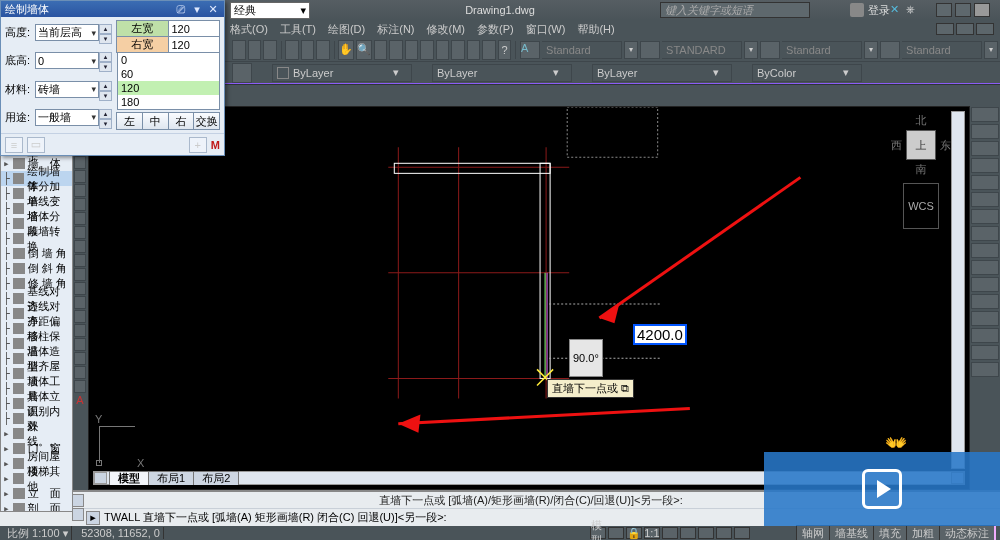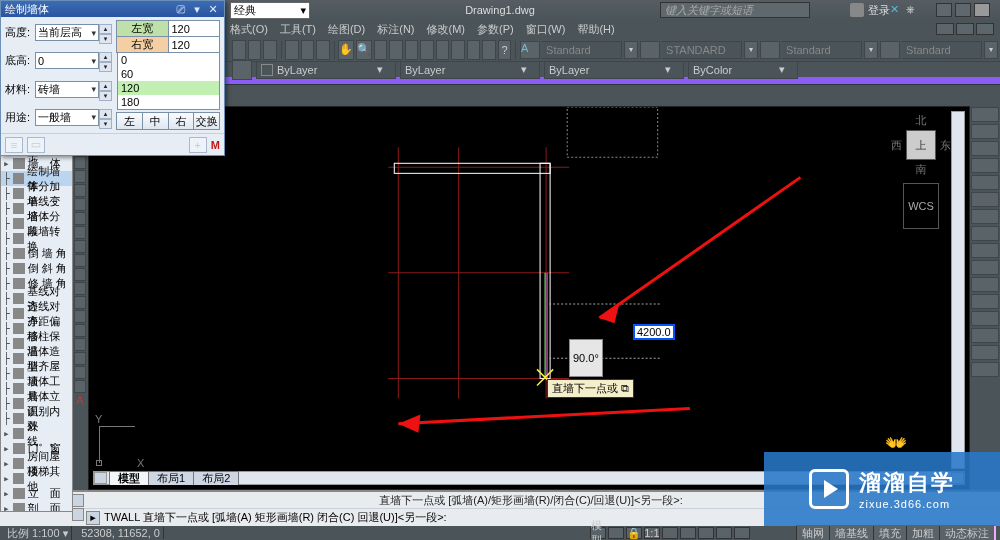--- a/index.html
+++ b/index.html
@@ -27,21 +27,21 @@
 
 .toolband { background:#4a5459; border-bottom:1px solid #2e3438; }
 .toolrow { height: 24px; display:flex; align-items:center; padding: 0 2px; gap:2px; border-bottom:1px solid #3e464b;}
 .toolrow.r2{ padding-left:232px;}
 .toolbtn { width:20px; height:20px; background:#5a6368; border:1px solid #3e464b; display:inline-flex; align-items:center; justify-content:center; }
 .toolsep{ width:1px; height:18px; background:#3e464b; margin:0 2px;}
 .textstyle-combo{ display:flex; align-items:center; gap:2px; background:#4a5459;}
 .textstyle-combo .swatch{width:20px;height:18px; background:#5a6368; border:1px solid #3e464b;}
 .textstyle-combo .val{ width:80px; height:18px; background:#4a5459; color:#888; padding:0 4px; display:flex; align-items:center; border:1px solid #3e464b; border-left:none;}
 .textstyle-combo .dd{width:14px;height:18px;background:#5a6368;border:1px solid #3e464b;display:flex;align-items:center;justify-content:center;color:#ccc;font-size:8px;}
-.layerbar{ height:22px; display:flex; align-items:center; gap:4px; padding-left:232px; border-bottom:7px solid #8b5cf6;}
+.layerbar{ height:22px; display:flex; align-items:center; gap:20px; padding-left:232px; border-bottom:1px solid #8b5cf6;}
 .layercombo{ width:140px; height:18px; background:#4a5459; border:1px solid #3e464b; color:#ccc; padding:0 4px; display:flex; align-items:center; justify-content:space-between;}
 .layercombo .sw{width:12px;height:12px;border:1px solid #888;}
 .smalldrop{width:14px;color:#ccc;}
 
 
 .wallpalette { position:absolute; left:0; top:0; width:225px; background:#e6edf5; border:1px solid #6b8fb7; z-index:30; box-shadow:2px 2px 4px rgba(0,0,0,.4);}
 .wp-title{ height:16px; background:linear-gradient(#3b6db3,#2a54a1); color:#fff; display:flex; align-items:center; padding:0 4px; justify-content:space-between;}
 .wp-title .ctrls{display:flex;gap:2px;}
 .wp-title .ctrls i{width:14px;height:12px;display:inline-block;color:#dfe9ff;text-align:center;font-style:normal;}
 .wp-body{ padding:3px 4px; display:flex; gap:4px;}
@@ -97,21 +97,21 @@
 
 .grid line{ stroke:#8b1a1a; stroke-width:1;}
 .wallrect{ stroke:#fff; stroke-width:1; fill:none;}
 .greenln{ stroke:#7cff7c; stroke-width:1;}
 .magln{ stroke:#d070ff; stroke-width:1;}
 .dotbox{ stroke:#888; stroke-dasharray:2 2; fill:none;}
 .cursorX{ stroke:#ffec3a; stroke-width:1.5;}
 .arrow{ stroke:#e11; stroke-width:3;}
 .arrowhead{ fill:#e11;}
 .tooltip{ position:absolute; background:#f5eecb; border:1px solid #333; padding:1px 4px; color:#000; font-size:11px;}
-.dyninput{ position:absolute; background:#fff; border:1px solid #05f; padding:0 2px; color:#000; font-size:11px; outline:1.5px solid #05f;}
+.dyninput{ position:absolute; background:#fff; border:1px solid #05f; padding:0 2px; color:#000; font-size:15px; outline:1.5px solid #05f;}
 .dynangle{ position:absolute; background:#e6e6e6; border:1px solid #888; padding:12px 3px; color:#000;}
 
 
 .righttoolstrip{ position:absolute; right:0; top:106px; width:30px; bottom:50px; background:#4a5459; display:flex; flex-direction:column;}
 .righttoolstrip i{ height:15px; background:#5a6368; border:1px solid #3e464b; margin:1px;}
 
 
 .cmdarea{ position:absolute; left:0; right:0; bottom:14px; height:36px; background:#e8ecef; border-top:2px solid #888; color:#000; }
 .cmdarea .hist{ height:16px; padding:1px 24px 0 86px; color:#222; white-space:nowrap; overflow:hidden;text-align:center;}
 .cmdarea .entry{ height:18px; display:flex; align-items:center; padding-left:86px; border-top:1px solid #c9d0d8;}
@@ -610,17 +610,13 @@
     <span>墙基线</span>
     <span>填充</span>
     <span>加粗</span>
     <span>动态标注</span>
   </div>
 </div>
 
 <div class="watermark">
   <span class="hands">👐</span>
   <div class="play"></div>
-  <div class="txt">
-    <div class="h1">溜溜自学</div>
-    <div class="h2">zixue.3d66.com</div>
-  </div>
 </div>
 
 </body></html>

